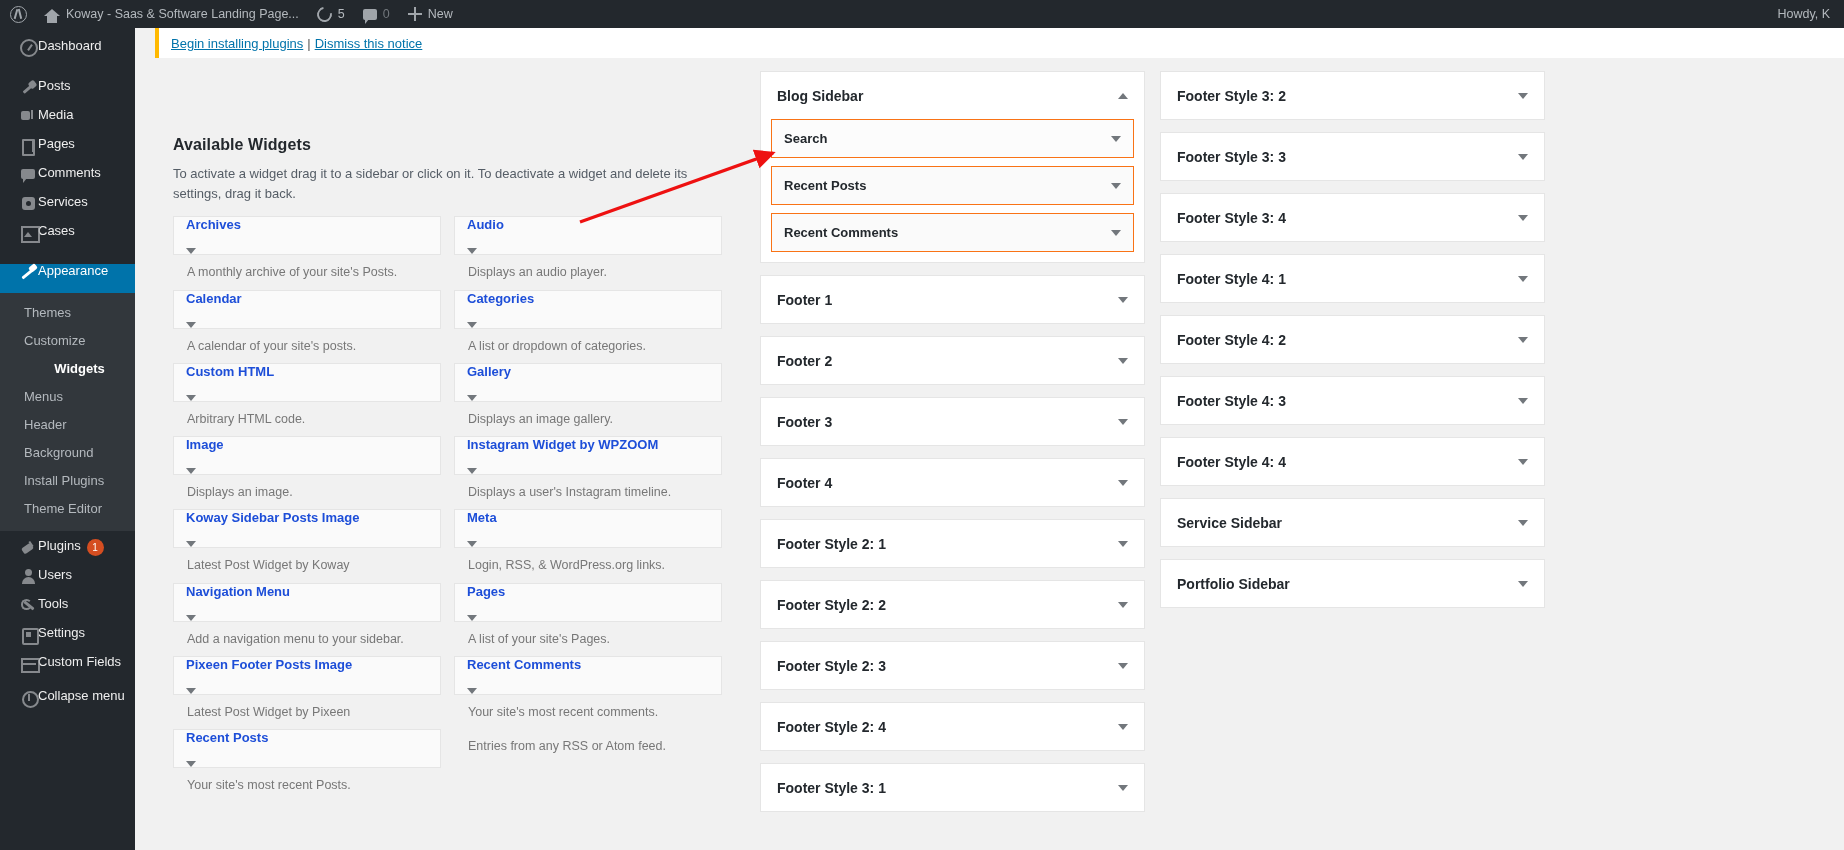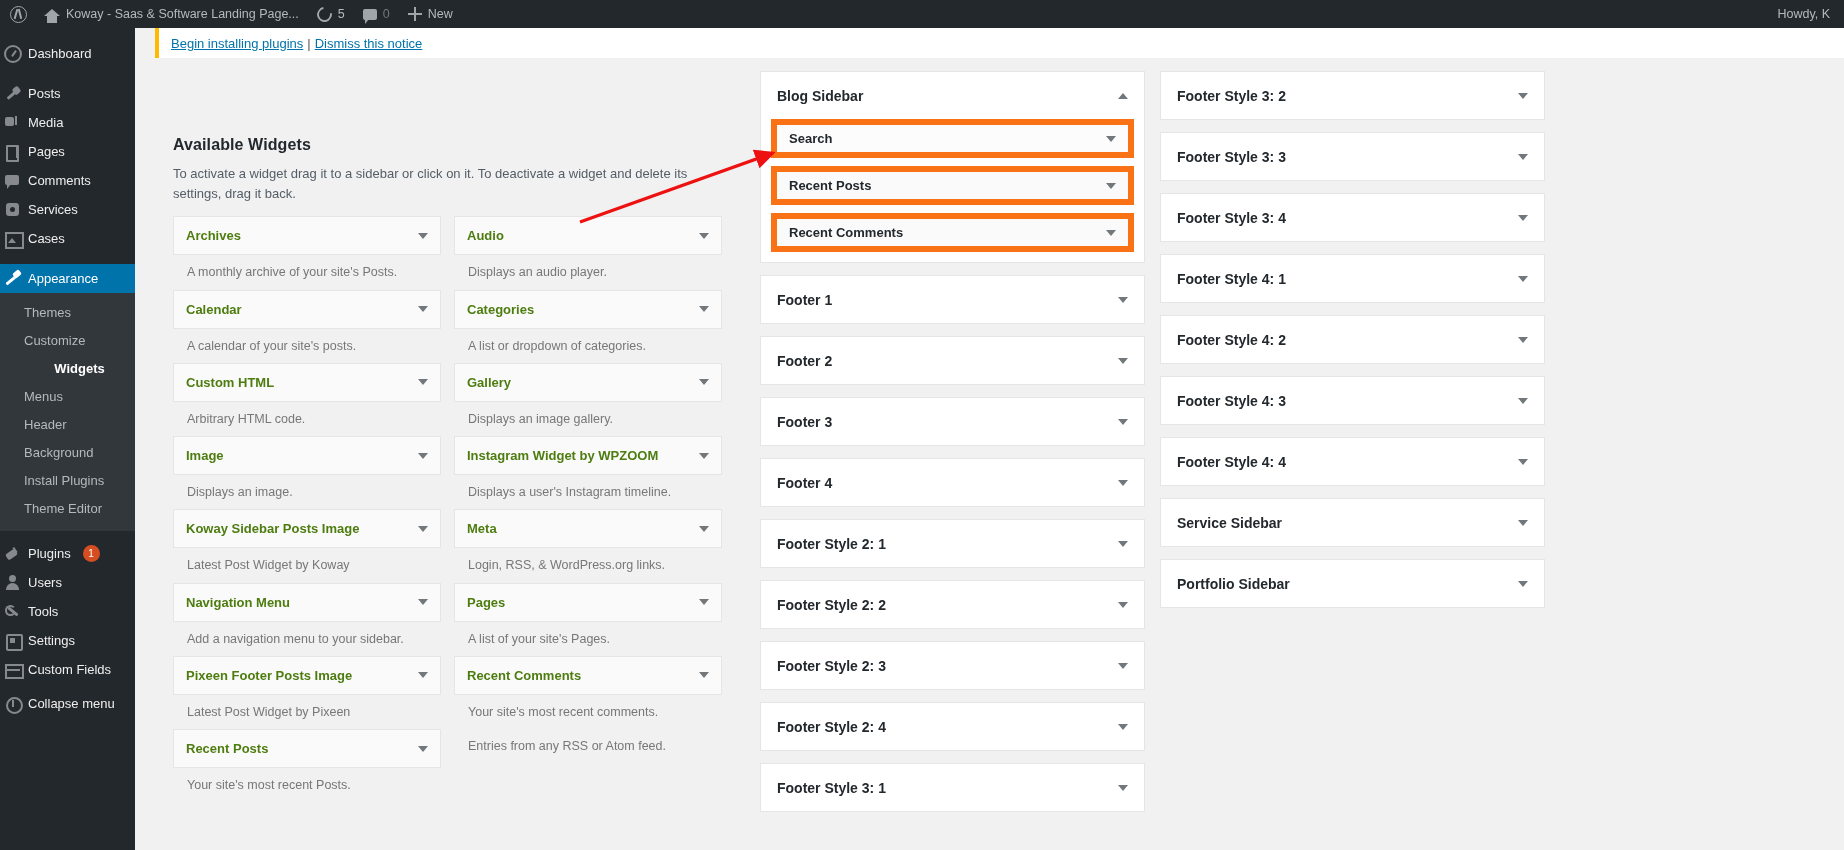--- a/index.html
+++ b/index.html
@@ -66,22 +66,22 @@
   }
   .plus-glyph::before { left: 6px; top: 0; width: 2px; height: 14px; }
   .plus-glyph::after { left: 0; top: 6px; width: 14px; height: 2px; }
 
   
   #adminmenu {
     position: absolute; top: 28px; left: 0; width: 135px; height: 822px;
     background: #23282d; color: #eee; font-size: 13px; z-index: 40;
   }
   .menu-top {
-    display: flex; align-items: center; gap: 6px;
-    height: 29px; padding-left: 4px; color: #eee; position: relative;
+    display: flex; gap: 0;
+    height: 29px; padding-left: 20px; color: #eee; position: relative;
   }
   .menu-top .mlabel { line-height: 1; }
   .menu-top.sep-top { margin-top: 11px; }
   .menu-top.current {
     background: #0073aa; color: #fff; font-weight: normal;
   }
   .menu-top.current::after {
     content: ""; position: absolute; right: -8px; top: 9px;
     border-top: 8px solid transparent; border-bottom: 8px solid transparent;
     border-right: 8px solid #f1f1f1;
@@ -153,23 +153,24 @@
     font-size: 13px; color: #555d66; line-height: 1.55;
     margin-top: 10px; width: 540px;
   }
 
   .col-avail { position: absolute; left: 20px; top: 88px; width: 570px; }
   .avail-grid { display: flex; gap: 13px; }
   .avail-col { width: 268px; }
 
   .widget-box {
     background: #fafafa; border: 1px solid #e5e5e5;
-    height: 39px; display: flex; align-items: center;
-    padding: 0 12px; font-size: 13px; font-weight: bold; color: #4d7c0f;
+    height: 39px; display: flex; align-items: flex-start;
+    padding: 0 12px; font-size: 13px; font-weight: bold; color: #1d4ed8;
     cursor: move;
+    flex-direction: column;
   }
   .widget-box .title { flex: 1 1 auto; }
   .widget-desc {
     font-size: 12.5px; color: #777; padding: 9px 12px 9px 14px; line-height: 1.3;
   }
 
   .arrow-dn {
     width: 0; height: 0; border-left: 5px solid transparent;
     border-right: 5px solid transparent; border-top: 6px solid #72777c;
     flex: 0 0 auto;
@@ -187,21 +188,21 @@
   .sb-panel {
     background: #fff; border: 1px solid #e5e5e5; margin-bottom: 12px;
   }
   .sb-head {
     height: 47px; display: flex; align-items: center; padding: 0 16px;
     font-size: 14px; font-weight: bold; color: #23282d; cursor: pointer;
   }
   .sb-head .title { flex: 1 1 auto; }
   .sb-body { padding: 0 10px 10px 10px; }
   .sb-widget {
-    background: #fafafa; border: 6px solid #f97316; height: 39px;
+    background: #fafafa; border: 1px solid #f97316; height: 39px;
     display: flex; align-items: center; padding: 0 12px;
     font-size: 13px; font-weight: bold; color: #23282d;
     margin-top: 8px; cursor: move;
   }
   .sb-widget.first { margin-top: 0; }
   .sb-widget.highlight { background: #fcfcfc; }
   .sb-widget .title { flex: 1 1 auto; }
 
   
   #annotation { position: absolute; top: 0; left: 0; width: 1844px; height: 850px;

